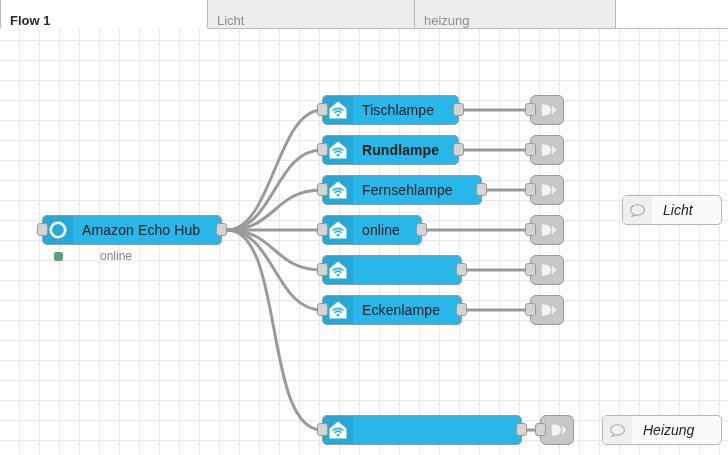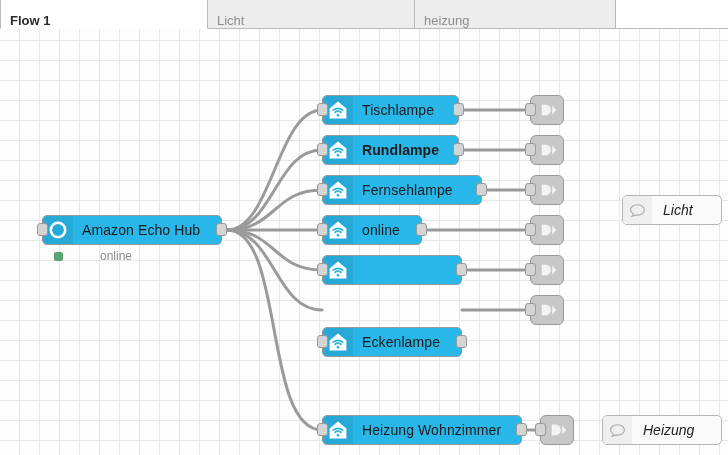--- a/index.html
+++ b/index.html
@@ -374,21 +374,21 @@
   </div>
       <div class="node-debug" style="left: 530px; top: 226px;">
     <span class="dicon">
       <svg width="20" height="20" viewBox="0 0 24 24">
         <path d="M4.5 5.5 L9 5.5 A6.5 6.5 0 0 1 9 18.5 L4.5 18.5 Z" fill="#f3f3f3"></path>
         <path d="M8 12 L17 12 L17 6.5 L22 12 L17 17.5 L17 12 Z" fill="#f3f3f3"></path>
       </svg>
     </span>
     <div class="port in"></div>
   </div>
-      <div class="node node-blue" style="left: 322px; top: 266px; width: 140px; margin-top: 32px;">
+      <div class="node node-blue" style="left: 322px; top: 266px; width: 140px;">
     <div class="body">
       <div class="icon-box">
         <svg width="22" height="22" viewBox="0 0 24 24">
           <path d="M12 2.8 L21.2 10.4 L21.2 21.2 L2.8 21.2 L2.8 10.4 Z" fill="#ffffff"></path>
           <path d="M6.8 12.2 C9.6 9.7 14.4 9.7 17.2 12.2" fill="none" stroke="#29b6e8" stroke-width="1.9" stroke-linecap="round"></path>
           <path d="M8.8 14.6 C10.6 13.1 13.4 13.1 15.2 14.6" fill="none" stroke="#29b6e8" stroke-width="1.9" stroke-linecap="round"></path>
           <circle cx="12" cy="17.6" r="1.5" fill="#29b6e8"></circle>
         </svg>
       </div>
       <span class="node-label">Eckenlampe</span>
@@ -408,21 +408,20 @@
       <div class="node node-blue" style="left: 322px; top: 386px; width: 200px;">
     <div class="body">
       <div class="icon-box">
         <svg width="22" height="22" viewBox="0 0 24 24">
           <path d="M12 2.8 L21.2 10.4 L21.2 21.2 L2.8 21.2 L2.8 10.4 Z" fill="#ffffff"></path>
           <path d="M6.8 12.2 C9.6 9.7 14.4 9.7 17.2 12.2" fill="none" stroke="#29b6e8" stroke-width="1.9" stroke-linecap="round"></path>
           <path d="M8.8 14.6 C10.6 13.1 13.4 13.1 15.2 14.6" fill="none" stroke="#29b6e8" stroke-width="1.9" stroke-linecap="round"></path>
           <circle cx="12" cy="17.6" r="1.5" fill="#29b6e8"></circle>
         </svg>
       </div>
-      <span class="node-label">Heizung Wohnzimmer</span>
     </div>
     <div class="port in"></div>
     <div class="port out"></div>
   </div>
       <div class="node-debug" style="left: 540px; top: 386px;">
     <span class="dicon">
       <svg width="20" height="20" viewBox="0 0 24 24">
         <path d="M4.5 5.5 L9 5.5 A6.5 6.5 0 0 1 9 18.5 L4.5 18.5 Z" fill="#f3f3f3"></path>
         <path d="M8 12 L17 12 L17 6.5 L22 12 L17 17.5 L17 12 Z" fill="#f3f3f3"></path>
       </svg>

